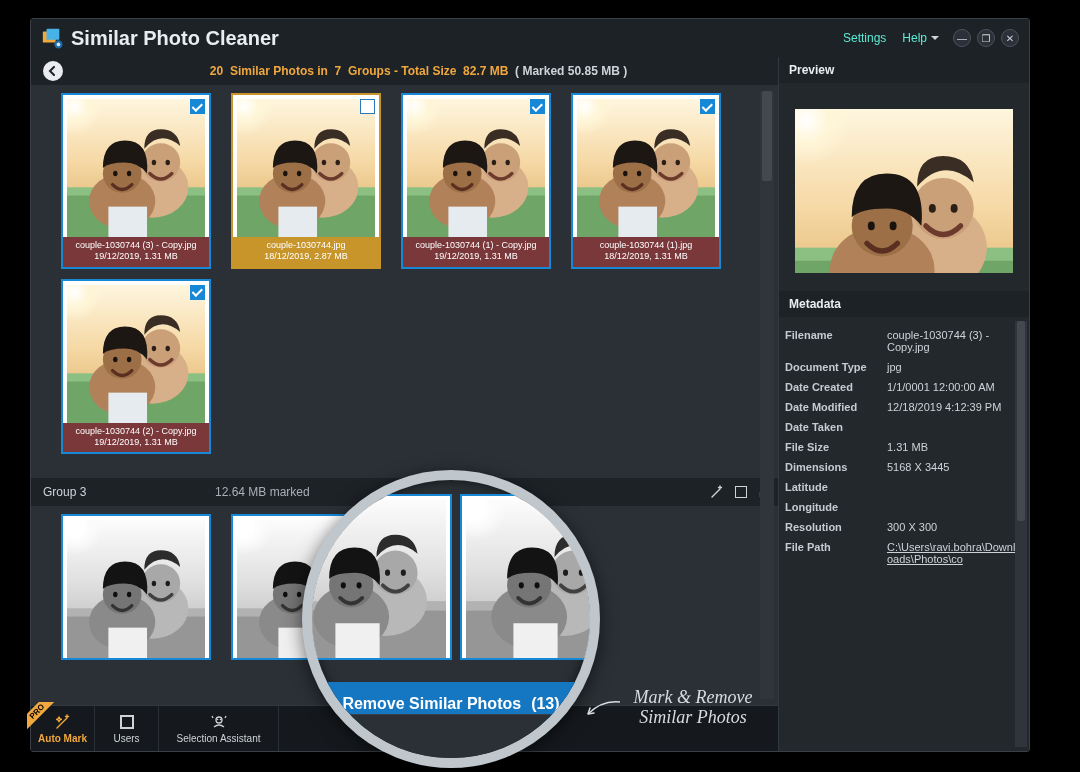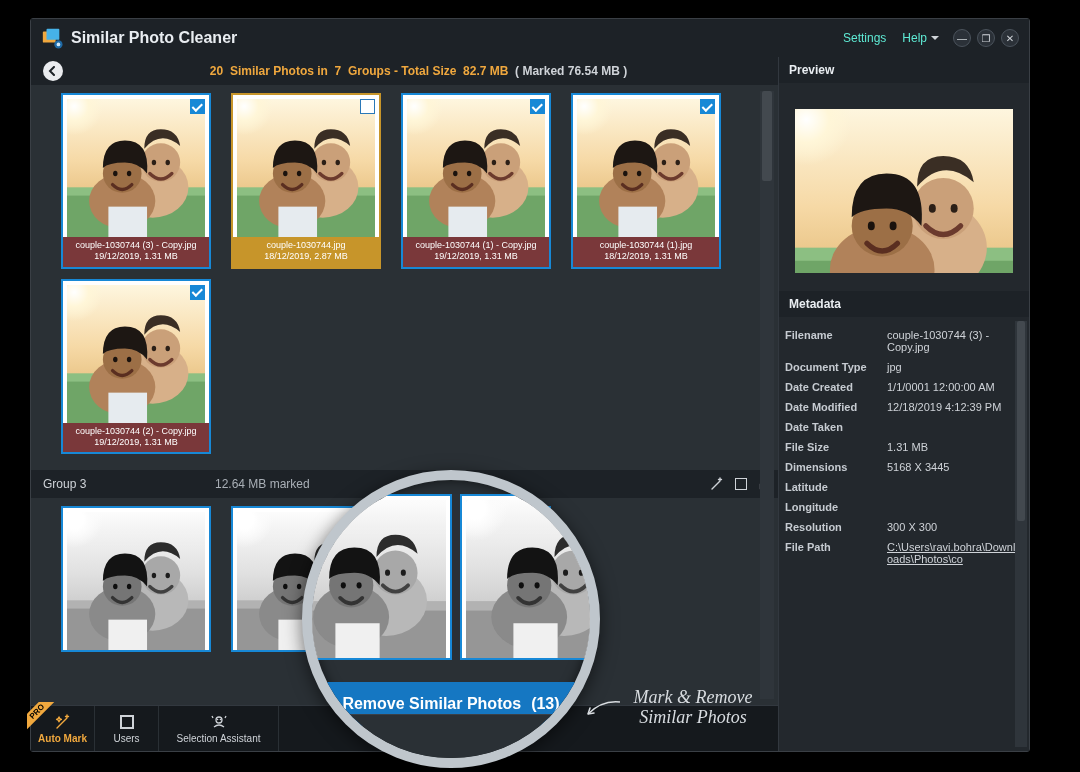--- a/index.html
+++ b/index.html
@@ -9,21 +9,21 @@
   position: absolute; left: 30px; top: 18px; width: 1000px; height: 734px;
   background: #23282d; border: 1px solid #3a3f45; border-radius: 3px;
   display: flex; flex-direction: column; color: #cfd3d8;
 }
 .titlebar {
   height: 38px; background: #1d2227; display: flex; align-items: center;
   padding: 0 10px; font-size: 14px;
 }
 .titlebar .logo { width: 22px; height: 22px; margin-right: 8px; position: relative; }
 .titlebar .logo svg { width: 22px; height: 22px; }
-.titlebar .title { font-weight: 600; font-size: 16px; color: #e9edf1; }
+.titlebar .title { font-weight: 600; font-size: 20px; color: #e9edf1; }
 .titlebar .spacer { flex: 1; }
 .titlebar .settings, .titlebar .help { font-size: 12px; color: #5eead4; padding: 4px 8px; cursor: pointer; text-align: right; }
 .titlebar .help::after { content: ""; display: inline-block; margin-left: 4px; border: 4px solid transparent; border-top-color: #cfd3d8; transform: translateY(2px); }
 .winbtn { width: 18px; height: 18px; border-radius: 50%; background: #2b3138; border: 1px solid #4a525b; margin-left: 6px; display: flex; align-items: center; justify-content: center; cursor: pointer; font-size: 10px; color: #cfd3d8; }
 
 .body { flex: 1; display: flex; min-height: 0; }
 .main { flex: 1; display: flex; flex-direction: column; min-width: 0; border-right: 1px solid #32383f; }
 .side { width: 250px; display: flex; flex-direction: column; background: #23282d; }
 
 .summary { height: 28px; background: #1d2227; display: flex; align-items: center; padding: 0 12px; font-size: 12px; gap: 8px; }
@@ -48,21 +48,21 @@
 .thumb .chk.on { background: #1788d6; border-color: #1788d6; }
 .thumb .chk.on::after { content: ""; width: 8px; height: 4px; border: 2px solid #fff; border-top: none; border-right: none; transform: rotate(-45deg) translate(0,-1px); }
 .thumb .img { width: 100%; aspect-ratio: 142/130; }
 .thumb .cap { background: #7a383a; color: #fff; font-size: 9px; text-align: center; padding: 3px 2px 4px; line-height: 1.25; margin: 0 -4px; }
 .thumb.original .cap { background: #c7952a; }
 .cap .fn { display: block; }
 .cap .meta { display: block; }
 
 .group-header {
   height: 28px; background: #1d2227; display: flex; align-items: center;
-  padding: 0 12px; font-size: 12px; gap: 12px; margin: 16px -30px 8px -30px;
+  padding: 0 12px; font-size: 12px; gap: 12px; margin: 24px -30px 8px -30px;
 }
 .group-header .gname { min-width: 160px; }
 .group-header .gmeta { flex: 1; color: #a9afb6; }
 .group-header .gtool { display: flex; gap: 10px; align-items: center; }
 .gtool .ico { width: 14px; height: 14px; display: flex; align-items: center; justify-content: center; color: #cfd3d8; cursor: pointer; }
 .gtool .sq { width: 12px; height: 12px; border: 1px solid #cfd3d8; }
 .gtool .lock svg { width: 12px; height: 14px; }
 
 .thumb.bw .img { filter: grayscale(1) contrast(1.05); }
 
@@ -181,21 +181,21 @@
           <svg viewBox="0 0 10 10">
               <path d="M6 1 2 5 6 9" stroke="#1d2227" stroke-width="2" fill="none" stroke-linecap="round"></path>
             </svg>
         </span>
         <span class="text">
           <span class="hl">20</span>&nbsp;
           <span class="hl">Similar Photos in</span>&nbsp;
           <span class="hl">7</span>&nbsp;
           <span class="hl">Groups - Total Size</span>&nbsp;
           <span class="hl-sz">82.7 MB</span>&nbsp;
-          <span class="mk">( Marked 76.54 MB )</span>
+          <span class="mk">( Marked 50.85 MB )</span>
         </span>
       </div>
 
       <div class="thumbs-wrap">
         <div class="thumb-scroll">
             <div class="handle"></div>
           </div>
 
         <div class="thumb-row">
           <div class="thumb">

